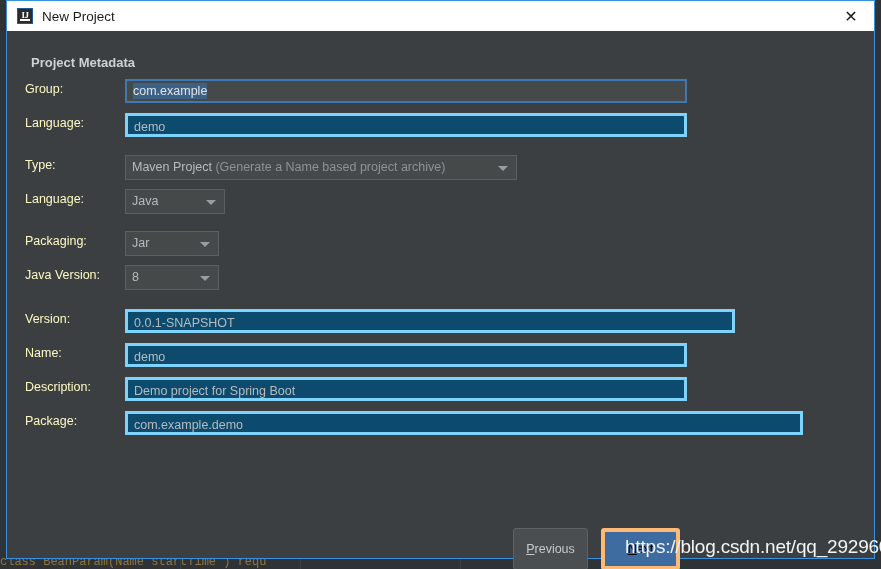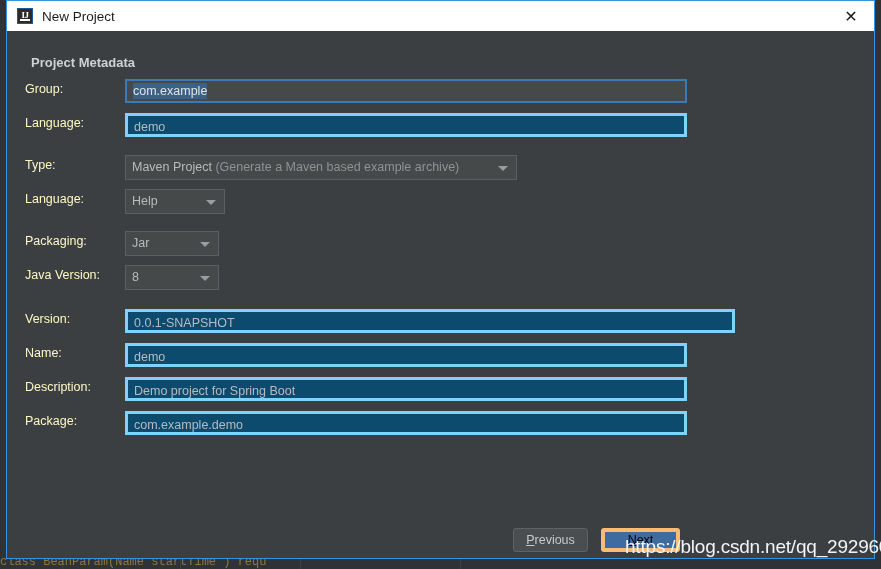--- a/index.html
+++ b/index.html
@@ -237,21 +237,21 @@
     width: 0;
     height: 0;
     border-left: 5px solid transparent;
     border-right: 5px solid transparent;
     border-top: 5px solid #9a9da0;
   }
 
   
   .btn {
     position: absolute;
-    height: 24px;
+    height: 42px;
     box-sizing: border-box;
     background: #4a4e50;
     border: 1px solid #5d6264;
     border-radius: 3px;
     color: #c6c9cb;
     font-size: 12.5px;
     display: flex;
     align-items: center;
     justify-content: center;
     cursor: pointer;
@@ -322,29 +322,29 @@
       </div>
 
       <div class="frow" style="top:82px;">
         <div class="flabel">Language:</div>
         <div class="textfield" style="width:562px;">demo</div>
       </div>
 
       <div class="frow" style="top:124px;">
         <div class="flabel">Type:</div>
         <div class="combo" style="width:392px;">
-          <span>Maven Project</span><span class="dim"> (Generate a Maven based example archive)</span>
+          <span>Maven Project</span><span class="dim"> (Generate a Name based project archive)</span>
           <span class="arrow"></span>
         </div>
       </div>
 
       <div class="frow" style="top:158px;">
         <div class="flabel">Language:</div>
         <div class="combo" style="width:100px;">
-          <span>Help</span>
+          <span>Java</span>
           <span class="arrow"></span>
         </div>
       </div>
 
       <div class="frow" style="top:200px;">
         <div class="flabel">Packaging:</div>
         <div class="combo" style="width:94px;">
           <span>Jar</span>
           <span class="arrow"></span>
         </div>
@@ -368,21 +368,21 @@
         <div class="textfield" style="width:562px;">demo</div>
       </div>
 
       <div class="frow" style="top:346px;">
         <div class="flabel">Description:</div>
         <div class="textfield" style="width:562px;">Demo project for Spring Boot</div>
       </div>
 
       <div class="frow" style="top:380px;">
         <div class="flabel">Package:</div>
-        <div class="textfield" style="width:562px;">com.example.demo</div>
+        <div class="textfield" style="width:678px;">com.example.demo</div>
       </div>
 
       <div class="btn" style="left:506px;top:497px;width:75px;">
         <span><u>P</u><span>revious</span></span>
       </div>
 
       <div class="btn primary" style="left:594px;top:497px;width:79px;">
         <span><u>N</u><span>ext</span></span>
       </div>
 

